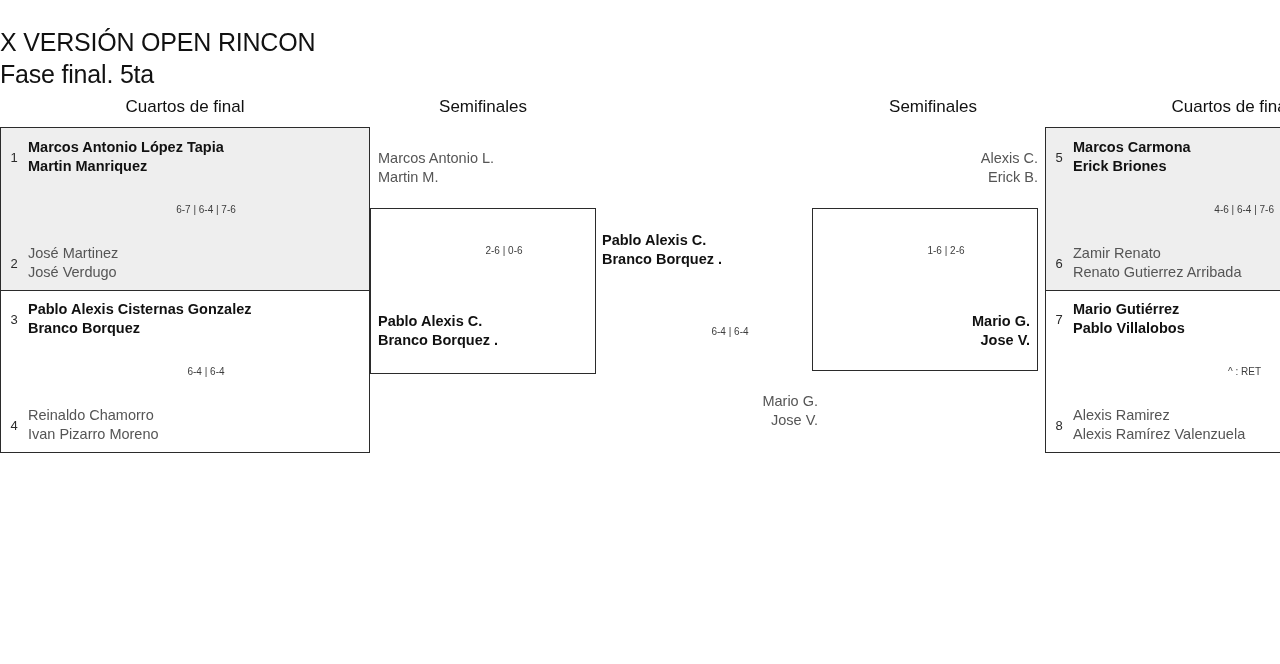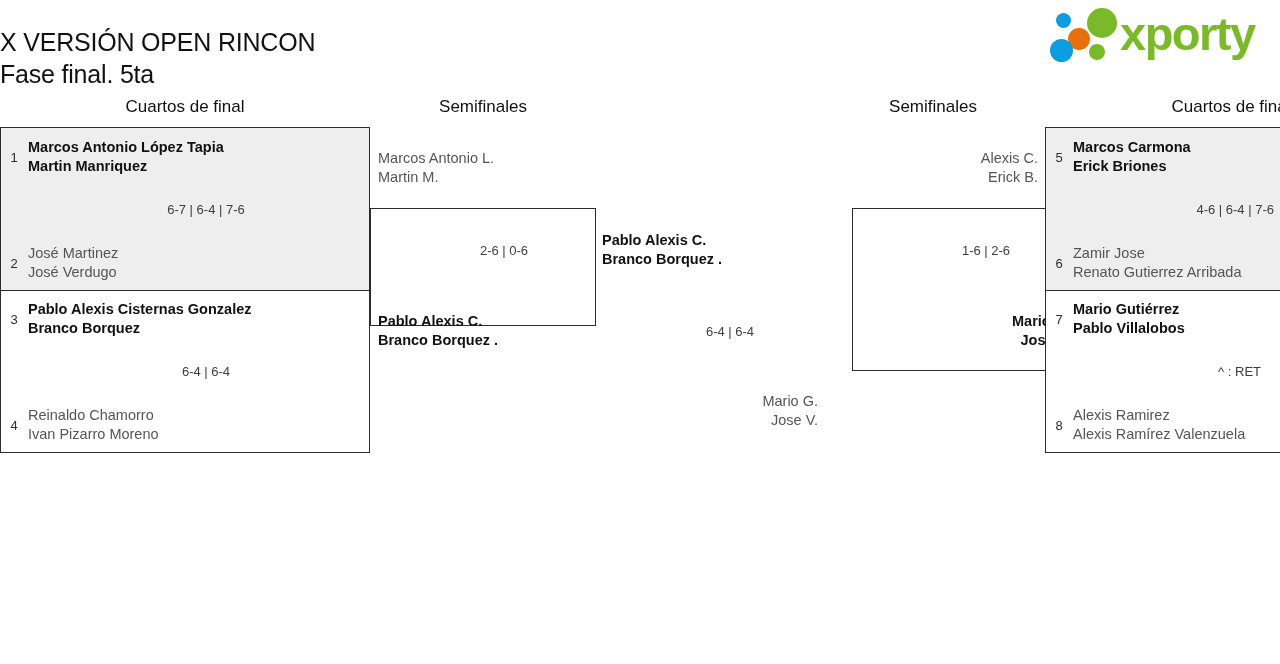--- a/index.html
+++ b/index.html
@@ -103,21 +103,21 @@
   .names {
     font-size: 14.5px;
     line-height: 19px;
     color: #555555;
     white-space: nowrap;
   }
   .names.winner { color: #111111; font-weight: bold; }
 
   .score {
     position: absolute;
-    font-size: 13px;
+    font-size: 10px;
     line-height: 19px;
     color: #3d3d3d;
     white-space: nowrap;
     padding-left: 44px;
   }
   .score.center { text-align: center; }
   .score.right  { text-align: right; }
 
   
   .floating {
@@ -128,30 +128,20 @@
 </head>
 <body>
 
 <div id="stage">
 
   <div class="header-title">
     <div class="line">X VERSIÓN OPEN RINCON</div>
     <div class="line">Fase final. 5ta</div>
   </div>
 
-  <div class="logo">
-    <div class="dots">
-      <span class="dot dot-blue-sm"></span>
-      <span class="dot dot-orange"></span>
-      <span class="dot dot-green-lg"></span>
-      <span class="dot dot-blue-lg"></span>
-      <span class="dot dot-green-sm"></span>
-    </div>
-    <div class="wordmark">xporty</div>
-  </div>
 
   <div class="round-header" style="left:0px;   width:370px;">Cuartos de final</div>
   <div class="round-header" style="left:370px; width:226px;">Semifinales</div>
   <div class="round-header" style="left:820px; width:226px;">Semifinales</div>
   <div class="round-header" style="left:1046px; width:370px;">Cuartos de final</div>
 
   <div class="match shaded" style="left:0px; top:127px; width:370px; height:164px;">
     <div class="team" style="left:8px; top:10px;">
       <span class="seed">1</span>
       <span class="names winner">
@@ -187,21 +177,21 @@
     </div>
   </div>
 
   <div class="floating" style="left:378px; top:149px;">
     <span class="names">
       <span>Marcos Antonio L.</span><br>
       <span>Martin M.</span>
     </span>
   </div>
 
-  <div class="match" style="left:370px; top:208px; width:226px; height:118px;">
+  <div class="match" style="left:370px; top:208px; width:226px; height:166px;">
     <div class="score center" style="left:0px; top:32px; width:222px;">2-6 | 0-6</div>
     <div class="floating" style="left:7px; top:103px;">
       <span class="names winner">
         <span>Pablo Alexis C.</span><br>
         <span>Branco Borquez .</span>
       </span>
     </div>
   </div>
 
   <div class="floating" style="left:602px; top:231px;">
@@ -220,21 +210,21 @@
     </span>
   </div>
 
   <div class="floating" style="left:820px; top:149px; width:218px;">
     <span class="names" style="display:block; text-align:right;">
       <span>Alexis C.</span><br>
       <span>Erick B.</span>
     </span>
   </div>
 
-  <div class="match" style="left:852px; top:208px; width:226px; height:163px;text-decoration:underline;">
+  <div class="match" style="left:812px; top:208px; width:226px; height:163px;text-decoration:underline;">
     <div class="score center" style="left:0px; top:32px; width:222px;">1-6 | 2-6</div>
     <div class="floating" style="left:0px; top:103px; width:217px;">
       <span class="names winner" style="display:block; text-align:right;">
         <span>Mario G.</span><br>
         <span>Jose V.</span>
       </span>
     </div>
   </div>
 
   <div class="match shaded" style="left:1045px; top:127px; width:370px; height:164px;">
@@ -242,21 +232,21 @@
       <span class="seed">5</span>
       <span class="names winner">
         <span>Marcos Carmona</span><br>
         <span>Erick Briones</span>
       </span>
     </div>
     <div class="score right" style="left:0px; top:72px; width:228px;">4-6 | 6-4 | 7-6</div>
     <div class="team" style="left:8px; top:116px;">
       <span class="seed">6</span>
       <span class="names">
-        <span>Zamir Jose</span><br>
+        <span>Zamir Renato</span><br>
         <span>Renato Gutierrez Arribada</span>
       </span>
     </div>
   </div>
 
   <div class="match" style="left:1045px; top:290px; width:370px; height:163px;">
     <div class="team" style="left:8px; top:9px;">
       <span class="seed">7</span>
       <span class="names winner">
         <span>Mario Gutiérrez</span><br>

